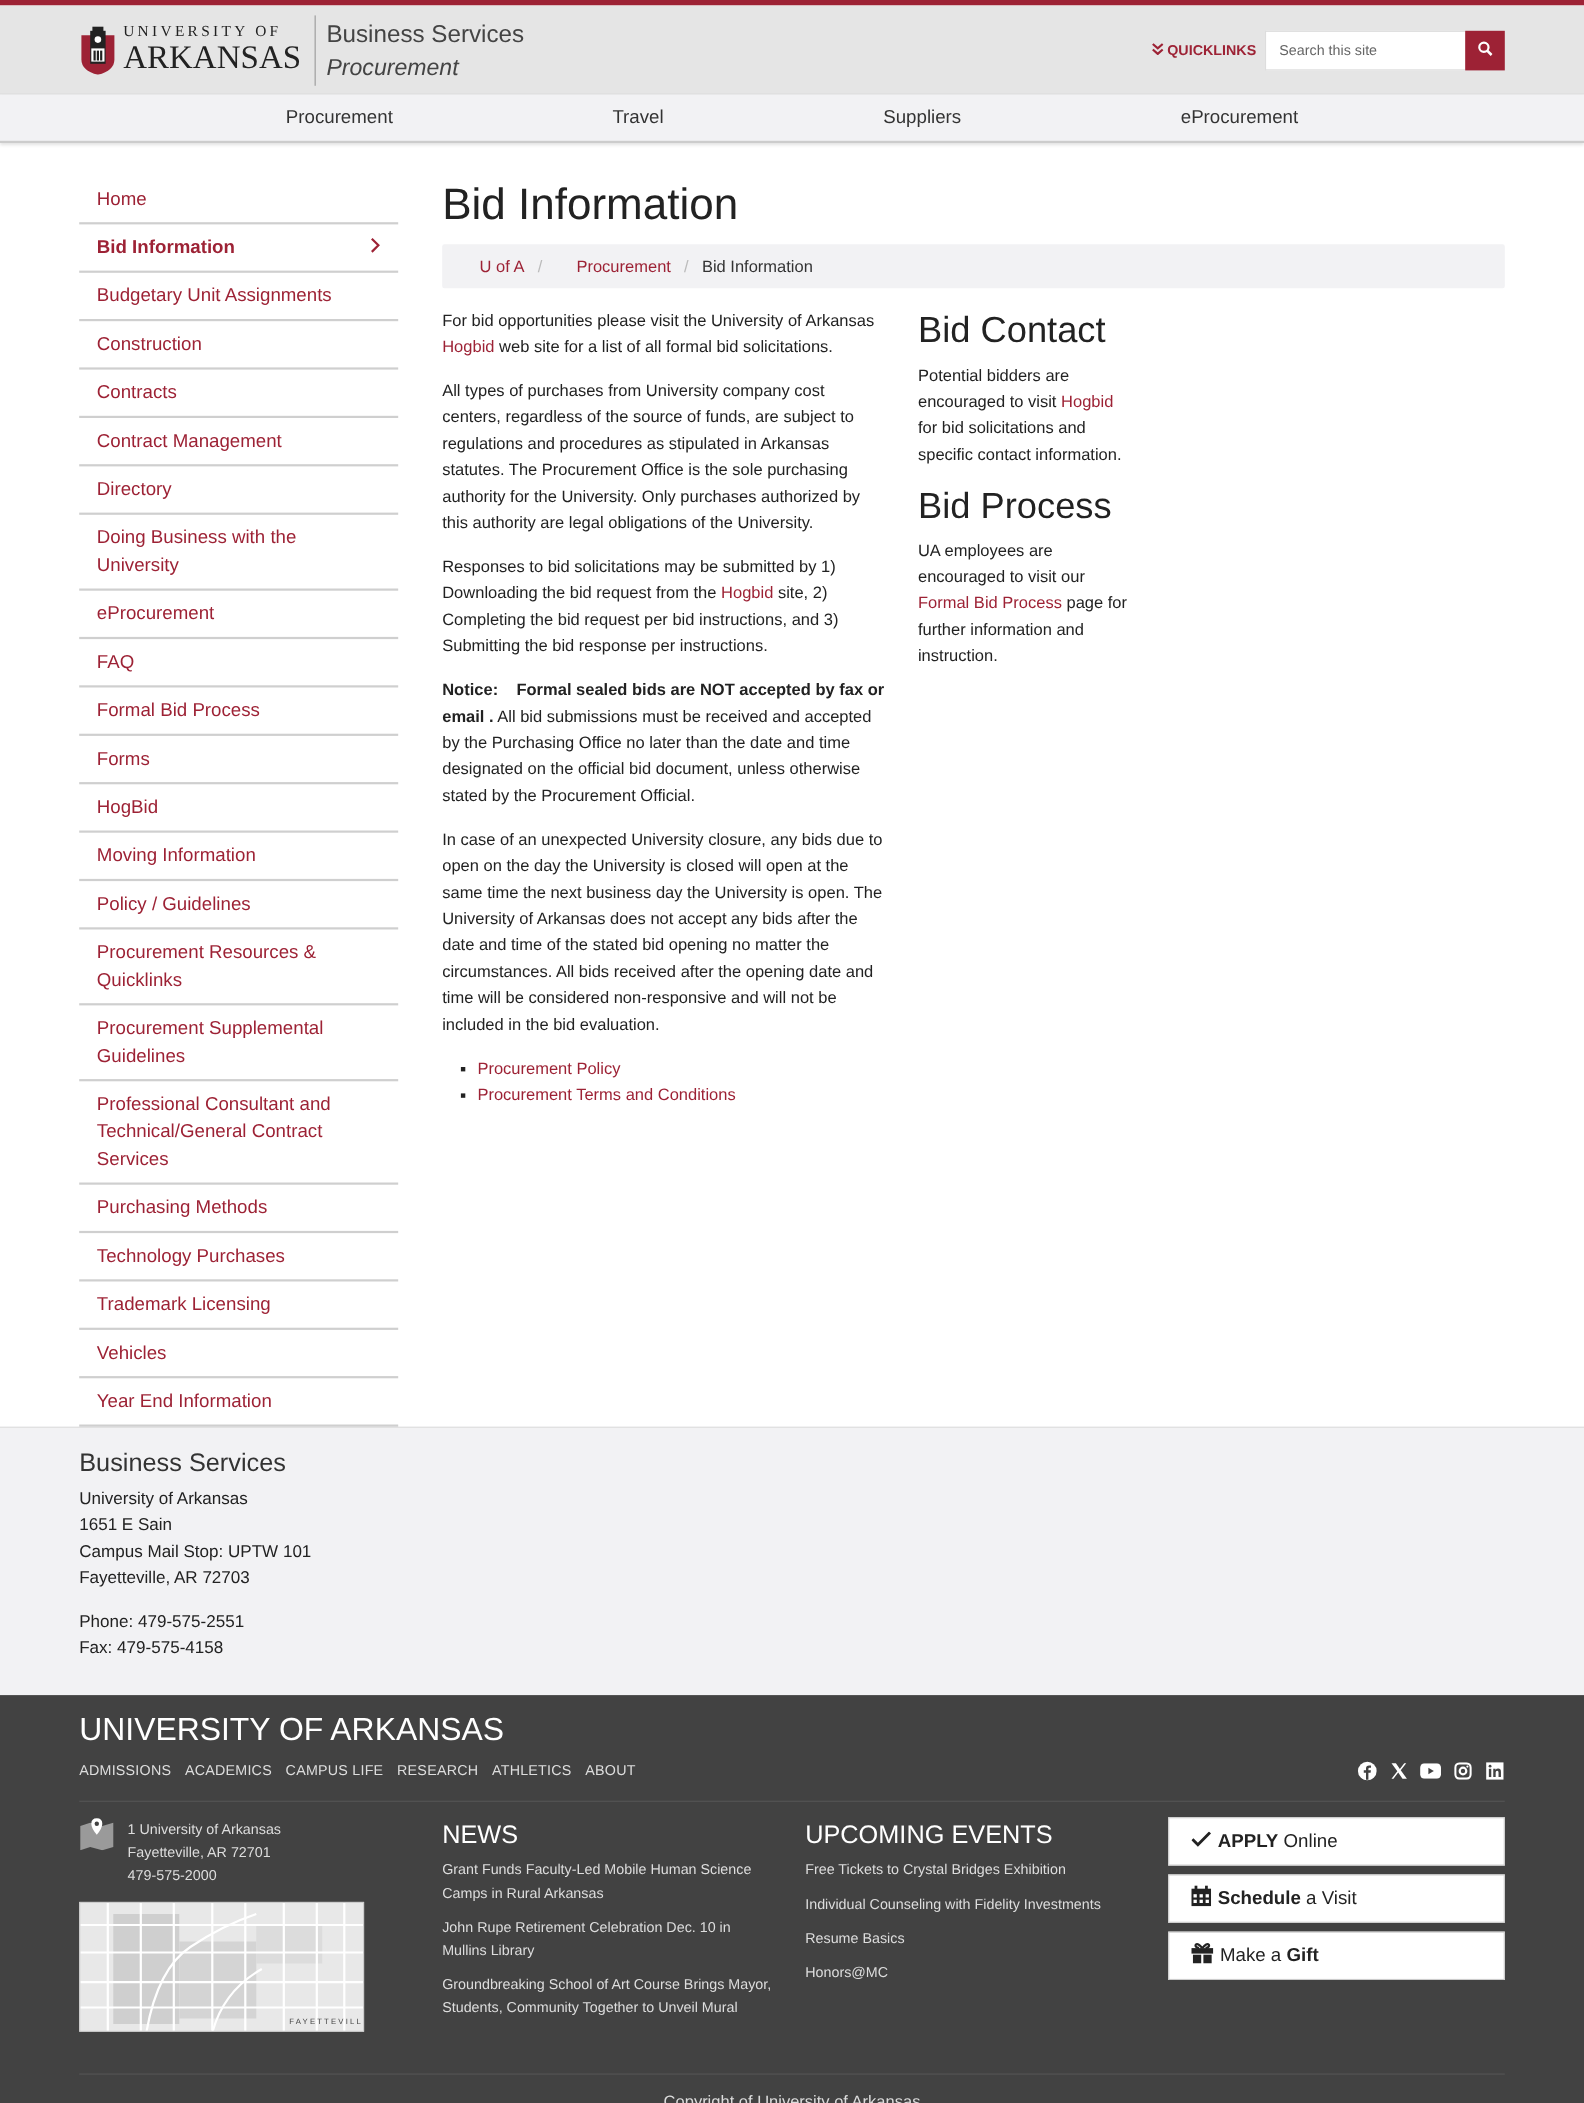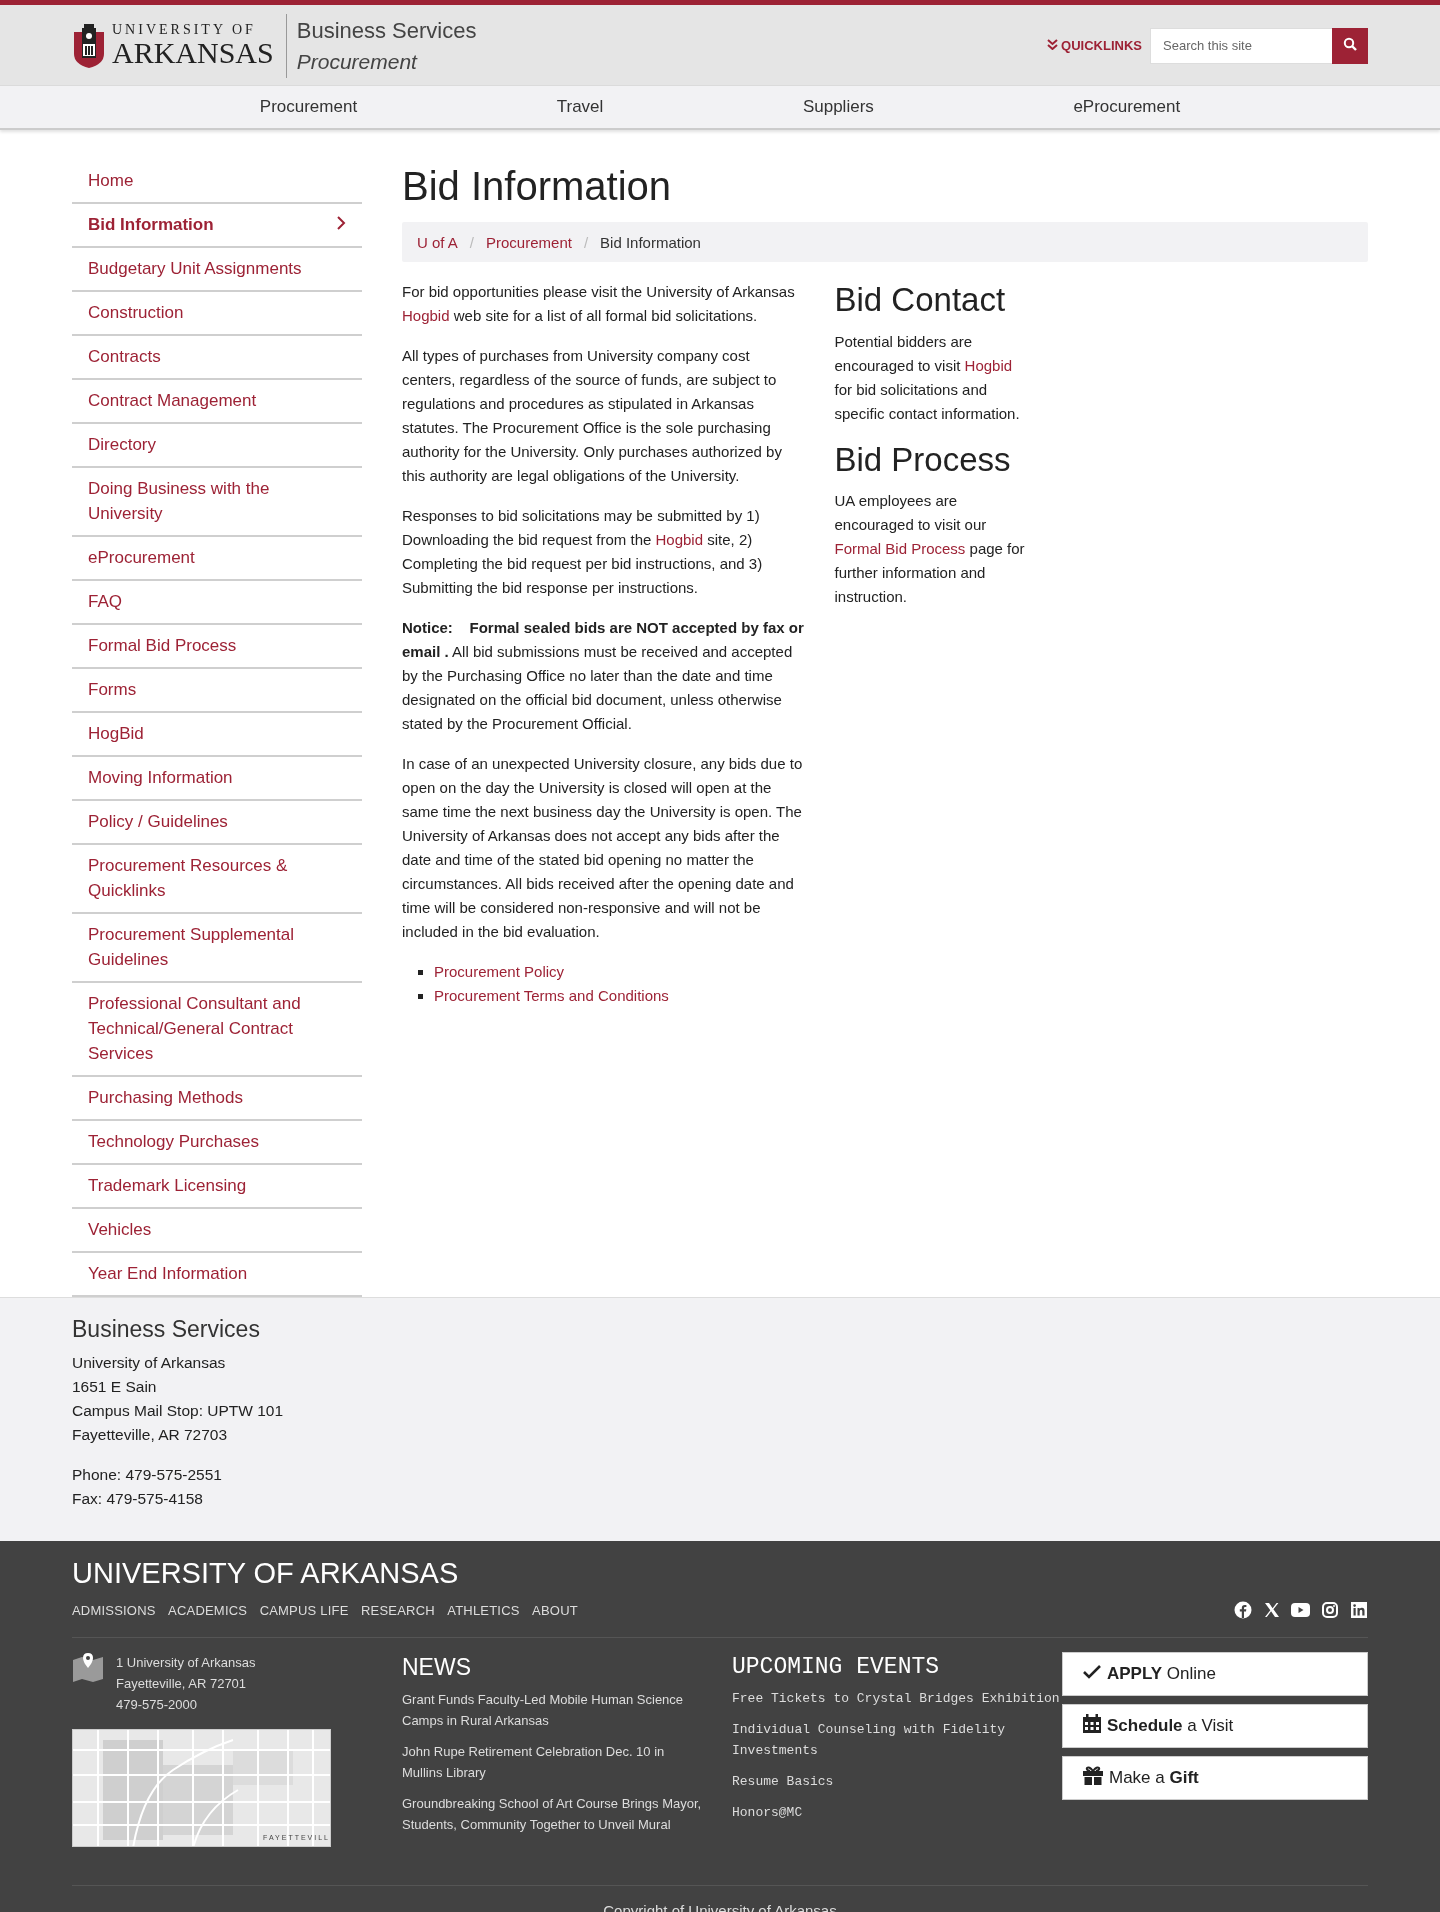--- a/index.html
+++ b/index.html
@@ -38,21 +38,21 @@
   .sidenav { width: 290px; flex-shrink: 0; }
   .sidenav ul { list-style: none; }
   .sidenav li { border-bottom: 2px solid #cfcfcf; }
   .sidenav li a { display: flex; justify-content: space-between; align-items: center; text-decoration: none; color: #9d2235; font-size: 17px; line-height: 25px; padding: 8px 16px 9px 16px; }
   .sidenav li.active a { font-weight: bold; }
   .sidenav li:last-child { border-bottom: 2px solid #cfcfcf; }
 
   .content { width: 628px; margin-left: 40px; }
   h1.page-title { font-size: 40px; font-weight: normal; color: #222; margin-top: 2px; margin-bottom: 12px; line-height: 1.2; }
   .breadcrumb { width: 966px; background: #f2f2f4; height: 40px; display: flex; align-items: center; padding: 0 15px; font-size: 15px; border-radius: 2px; }
-  .breadcrumb a { color: #9d2235; }
+  .breadcrumb a { color: #9d2235; margin-left: 19px; }
   .breadcrumb .sep { color: #bbb; margin: 0 12px; }
   .breadcrumb .current { color: #333; }
 
   .cols { display: flex; gap: 30px; margin-top: 18px; }
   .main-col { width: 630px; font-size: 15px; line-height: 24px; color: #222; }
   .main-col p { margin-bottom: 16px; }
   .main-col ul { list-style: square; margin-left: 32px; }
   .main-col li { line-height: 24px; }
   .side-col { width: 306px; font-size: 15px; line-height: 24px; }
   .side-col h2 { font-size: 33px; font-weight: normal; color: #222; line-height: 1.2; margin-bottom: 10px; }
@@ -68,21 +68,21 @@
   .ufoot { background: #424242; color: #fff; padding: 16px 0 0; }
   .ufoot .title { font-size: 29px; letter-spacing: 0px; color: #fff; }
   .ufoot .row1 { display: flex; justify-content: space-between; align-items: center; margin-top: 10px; }
   .ufoot .links a { color: #ddd; text-decoration: none; font-size: 13px; margin-right: 8px; letter-spacing: 0.2px; }
   .social { display: flex; gap: 10px; align-items: center; }
   .social span { display: inline-flex; width: 19px; height: 19px; align-items: center; justify-content: center; }
   .ufoot hr { border: none; border-top: 1px solid #555; margin: 18px 0 14px; }
   .ufoot .grid { display: flex; }
   .ufoot .colA { width: 330px; }
   .ufoot .colB { width: 330px; }
-  .ufoot .colC { width: 330px; font-family: Liberation Mono, monospace; }
+  .ufoot .colC { width: 330px; }
   .ufoot .colD { width: 306px; }
   .addr { display: flex; gap: 12px; font-size: 13px; line-height: 21px; color: #ddd; }
   .map { width: 259px; height: 118px; margin-top: 14px; background: #e6e6e6; position: relative; overflow: hidden; border: 1px solid #ccc; }
   .ufoot h4 { font-size: 23px; font-weight: normal; color: #fff; margin-top: 2px; margin-bottom: 8px; }
   .news a, .events a { display: block; color: #ddd; text-decoration: none; font-size: 13px; line-height: 21px; margin-bottom: 10px; }
   .news a { width: 300px; }
   .events a { margin-bottom: 10px; }
   .cta { display: flex; align-items: center; gap: 6px; background: #fff; color: #222; height: 44px; margin-bottom: 8px; padding-left: 20px; font-size: 17px; text-decoration: none; border: 1px solid #ccc; }
   .cta b { font-weight: bold; }
   .ufoot .bottom-hr { border-top: 1px solid #555; margin-top: 38px; }

